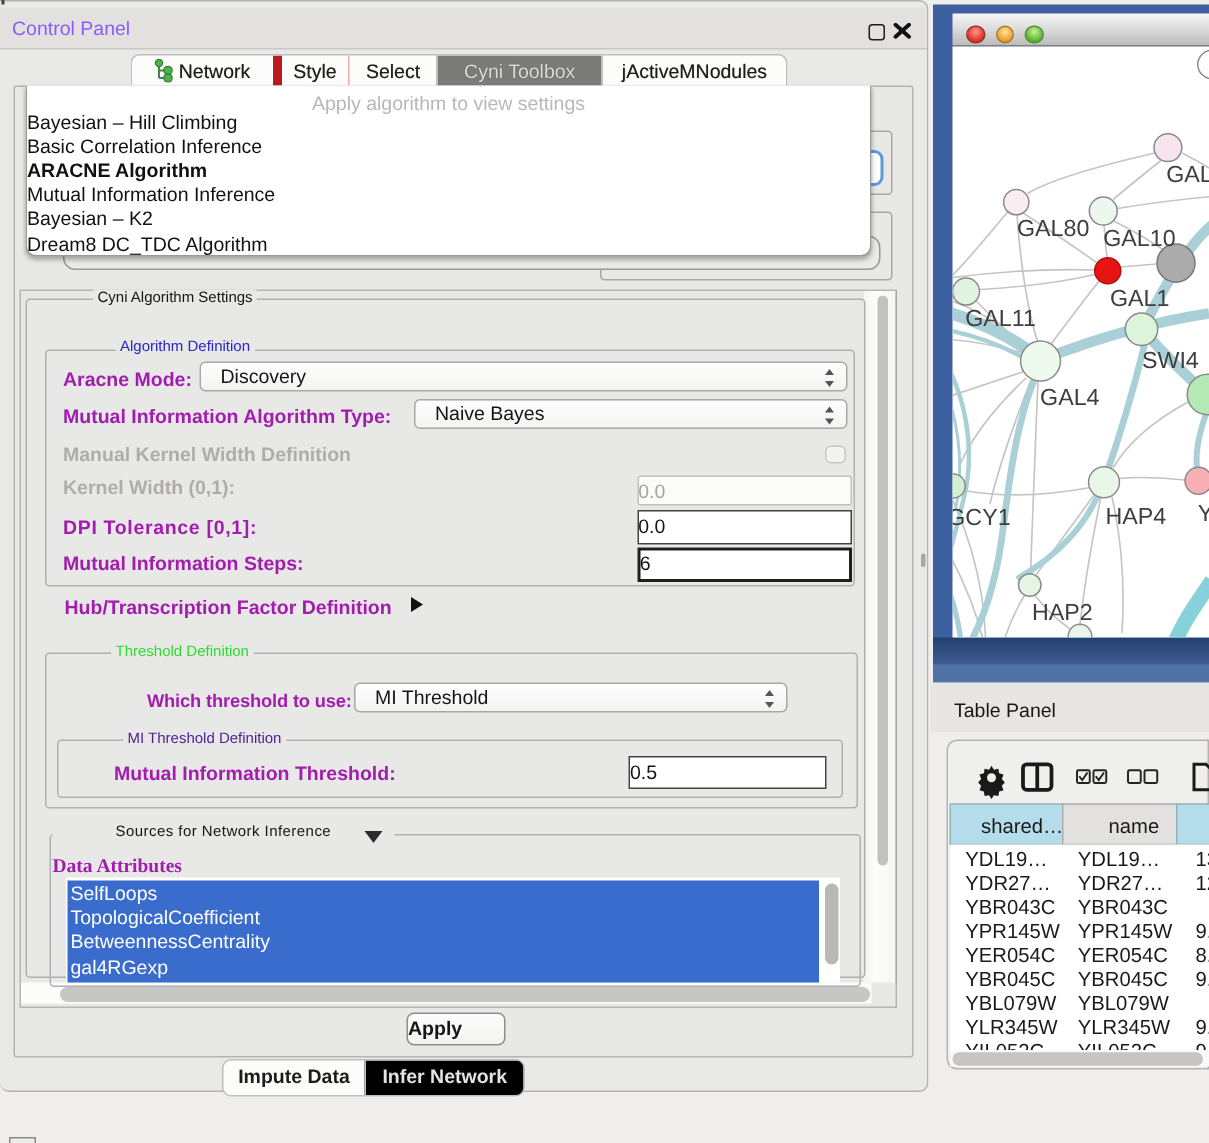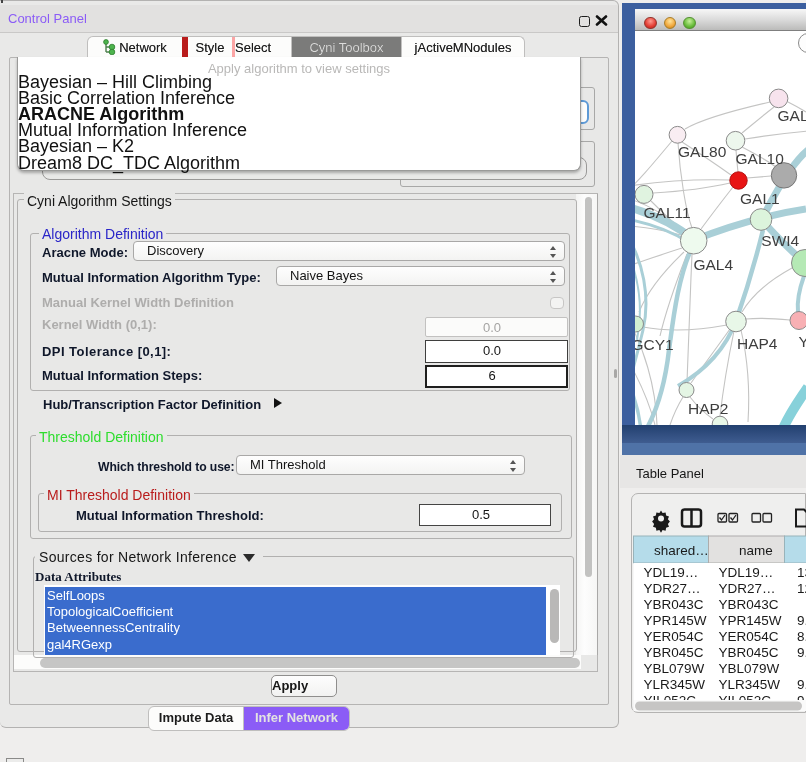--- a/index.html
+++ b/index.html
@@ -1,32 +1,32 @@
 <!DOCTYPE html>
 <html><head>
 <meta charset="utf-8">
 <style>
 html,body{margin:0;padding:0;}
 body{width:806px;height:762px;position:relative;overflow:hidden;background:#efeeed;
   font-family:"Liberation Sans", sans-serif;}
 .abs{position:absolute;}
-.lbl{position:absolute;font-size:13px;font-weight:bold;color:#0f172a;white-space:nowrap;}
+.lbl{position:absolute;font-size:13px;font-weight:bold;color:#a21caf;white-space:nowrap;}
 .dis{color:#aeadac;}
 .combo{position:absolute;border:1px solid #a9a8a7;border-radius:4px;
   background:linear-gradient(#fefefe,#f3f3f2);font-size:13px;color:#141414;
   box-sizing:border-box;height:20px;line-height:18px;padding-left:13px;}
 .carets{position:absolute;right:7px;top:2.5px;width:7px;height:14px;}
 .carets:before{content:"";position:absolute;top:1px;left:0;border-left:3.5px solid transparent;
   border-right:3.5px solid transparent;border-bottom:4.5px solid #555;}
 .carets:after{content:"";position:absolute;bottom:1px;left:0;border-left:3.5px solid transparent;
   border-right:3.5px solid transparent;border-top:4.5px solid #555;}
 .field{position:absolute;box-sizing:border-box;background:#fff;font-size:13px;
-  color:#141414;text-align:center;padding-right:8px;}
+  color:#141414;text-align:left;padding-right:8px;}
 .group{position:absolute;border:1px solid #b1b0af;border-radius:3px;}
-.gtitle{position:absolute;background:#e8e8e7;padding:0 3px;font-size:14px;white-space:nowrap;}
+.gtitle{position:absolute;background:#e8e8e7;padding:0 3px;font-size:10px;white-space:nowrap;margin-left:38px;}
 </style>
 </head>
 <body>
 
 <div class="abs" style="left:0;top:5;width:619px;height:728px;background:#e9e9e8;
   border:1px solid #b3b2b1;border-left:none;box-sizing:border-box;
   border-radius:0 6px 6px 6px;"></div>
 <div class="abs" style="left:1px;top:0;width:2px;height:3px;background:#444;"></div>
 <div class="abs" style="left:0;top:5px;width:618px;height:26.5px;background:#e2e1e0;
   border-bottom:1px solid #c9c8c7;"></div>
@@ -44,38 +44,38 @@
   background:#fcfcfb;font-size:13px;color:#1c1c1c;text-shadow:0 0 0.5px rgba(0,0,0,0.55);">
     <div style="width:94px;text-align:center;line-height:21px;box-sizing:border-box;"><svg width="13" height="16" viewBox="0 0 13 16" style="vertical-align:-3px;margin-right:3px;">
         <line x1="3" y1="3" x2="3" y2="13" stroke="#4d7f4d" stroke-width="1.4"></line>
         <line x1="3" y1="8" x2="8" y2="8" stroke="#4d7f4d" stroke-width="1.4"></line>
         <line x1="3" y1="13" x2="8" y2="13" stroke="#4d7f4d" stroke-width="1.4"></line>
         <circle cx="3" cy="3" r="2.4" fill="#4db44d" stroke="#2d7d2d" stroke-width="0.8"></circle>
         <circle cx="9" cy="8" r="2.8" fill="#4db44d" stroke="#2d7d2d" stroke-width="0.8"></circle>
         <circle cx="9" cy="13" r="2.8" fill="#4db44d" stroke="#2d7d2d" stroke-width="0.8"></circle>
       </svg>Network</div>
     <div style="width:50px;text-align:center;line-height:21px;box-sizing:border-box;border-left:6px solid #b91c1c;">Style</div>
-    <div style="width:59px;text-align:left;line-height:21px;box-sizing:border-box;border-left:3px solid #fca5a5;">Select</div>
+    <div style="width:59px;text-align:center;line-height:21px;box-sizing:border-box;border-left:1px solid #fca5a5;">Select</div>
     <div style="width:110px;text-align:center;line-height:21px;box-sizing:border-box;border-left:1px solid #c2c1c0;background:#7b7b7a;color:#dddddc;">Cyni Toolbox</div>
     <div style="width:123px;text-align:center;line-height:21px;box-sizing:border-box;border-left:1px solid #c2c1c0;">jActiveMNodules</div>
   </div>
 
 <div class="abs" style="left:9px;top:57px;width:600px;height:648px;border:1px solid #b5b4b3;
   background:#e8e8e7;box-sizing:border-box;border-radius:2px;"></div>
 
 <div class="abs" style="left:400px;top:87px;width:195px;height:43px;border:1px solid #a8a8a7;border-radius:3px;box-sizing:border-box;"></div>
 <div class="abs" style="left:545px;top:100px;width:44px;height:24px;border:2.5px solid #5e9ad6;border-radius:6px;background:#fdfdfc;box-sizing:border-box;"></div>
 <div class="abs" style="left:400px;top:141px;width:195px;height:46px;border:1px solid #a8a8a7;border-radius:3px;box-sizing:border-box;"></div>
 <div class="abs" style="left:42px;top:157px;width:545px;height:23px;border:1px solid #9a9998;border-radius:8px;background:#e9e9e8;box-sizing:border-box;"></div>
 
 <div class="abs" style="left:17px;top:57px;width:564px;height:114px;background:#fff;
   border:1px solid #9a9a99;border-top:none;border-radius:0 0 7px 7px;box-sizing:border-box;
   box-shadow:0 2px 3px rgba(0,0,0,0.28);"></div>
 <div class="abs" style="left:17px;top:61px;width:564px;text-align:center;font-size:13px;color:#b9b8b7;">Apply algorithm to view settings</div>
-<div id="popuplist" class="abs" style="left:18px;top:73.5px;font-size:18px;color:#111;line-height:16.2px;">Bayesian – Hill Climbing<br>Basic Correlation Inference<br><b>ARACNE Algorithm</b><br>Mutual Information Inference<br>Bayesian – K2<br>Dream8 DC_TDC Algorithm</div>
+<div id="popuplist" class="abs" style="left:18px;top:73.5px;font-size:13px;color:#111;line-height:16.2px;">Bayesian – Hill Climbing<br>Basic Correlation Inference<br><b>ARACNE Algorithm</b><br>Mutual Information Inference<br>Bayesian – K2<br>Dream8 DC_TDC Algorithm</div>
 
 <div class="abs" style="left:13px;top:193px;width:585px;height:479px;border:1px solid #b6b5b4;box-sizing:border-box;"></div>
 <div class="abs" style="left:576px;top:194px;width:22px;height:461px;background:linear-gradient(90deg,#f4f4f3,#fdfdfd 40%,#f6f6f5);border-right:1.5px solid #a9a8a7;box-sizing:border-box;"></div>
 <div class="abs" style="left:585px;top:197px;width:7px;height:380px;background:#c2c2c1;border-radius:4px;"></div>
 <div class="abs" style="left:14px;top:655px;width:567px;height:14px;background:#fcfcfb;"></div>
 <div class="abs" style="left:40px;top:658px;width:540px;height:10px;background:#c6c6c5;border-radius:5px;"></div>
 
 <div class="group" style="left:17px;top:199px;width:558px;height:451px;"></div>
 <div class="gtitle" style="left:24px;top:193px;color:#161616;">Cyni Algorithm Settings</div>
 
@@ -96,21 +96,21 @@
 <div class="field" style="left:424.5px;top:365px;width:143px;height:22.5px;border:2px solid #1f1f1e;line-height:18.5px;">6</div>
 
 <div class="lbl" style="left:43px;top:397px;font-size:13px;">Hub/Transcription Factor Definition</div>
 <div class="abs" style="left:274px;top:398px;width:0;height:0;border-top:5.5px solid transparent;border-bottom:5.5px solid transparent;border-left:8px solid #111;"></div>
 
 <div class="group" style="left:30px;top:435px;width:540px;height:102px;"></div>
 <div class="gtitle" style="left:36px;top:429px;color:#2ddd2d;">Threshold Definition</div>
 <div class="lbl" style="left:98px;top:459.5px;font-size:12.2px;letter-spacing:-0.1px;">Which threshold to use:</div>
 <div class="combo" style="left:236px;top:455px;width:289px;">MI Threshold<span class="carets"></span></div>
 <div class="group" style="left:38px;top:493px;width:522px;height:37px;"></div>
-<div class="gtitle" style="left:44px;top:487px;color:#b91c1c;">MI Threshold Definition</div>
+<div class="gtitle" style="left:44px;top:487px;color:#4c1d95;">MI Threshold Definition</div>
 <div class="lbl" style="left:48px;top:508px;padding-left:28px;">Mutual Information Threshold:</div>
 <div class="field" style="left:419px;top:504px;width:132px;height:22px;border:1.5px solid #454544;line-height:19px;">0.5</div>
 
 <div class="group" style="left:33px;top:556px;width:539px;height:100px;"></div>
 <div class="abs" style="left:35px;top:550px;width:228px;height:12px;background:#e8e8e7;"></div>
 <div class="gtitle" style="left:36px;top:549px;color:#161616;background:none;letter-spacing:0.3px;">Sources for Network Inference</div>
 <div class="abs" style="left:243px;top:553.5px;width:0;height:0;border-left:6.5px solid transparent;border-right:6.5px solid transparent;border-top:8px solid #2b2b2b;"></div>
 <div class="lbl" style="left:35px;top:569px;font-size:13px;font-family:Liberation Serif, serif;">Data Attributes</div>
 <div class="abs" style="left:44px;top:585px;width:516px;height:70px;background:#fff;"></div>
 <div class="abs" style="left:45px;top:587px;width:501px;height:68px;background:#3a6ccd;"></div>
@@ -118,21 +118,21 @@
 <div class="abs" style="left:549.5px;top:589px;width:9px;height:54px;background:#b9b8b7;border-radius:5px;"></div>
 
 <div class="abs" style="left:271px;top:675px;width:66px;height:22px;background:linear-gradient(#fdfdfd,#f2f2f1);
   border:1px solid #8f8e8d;border-radius:5px;box-sizing:border-box;text-align:left;
   font-size:13px;font-weight:bold;color:#161616;line-height:20px;">Apply</div>
 
 <div id="bottabs" class="abs" style="left:148px;top:706px;height:23px;display:flex;
   border:1px solid #bfbebd;border-radius:6px;overflow:hidden;background:#fcfcfb;
   font-size:13px;font-weight:bold;color:#1c1c1c;">
     <div style="width:94px;text-align:center;line-height:22px;box-sizing:border-box;">Impute Data</div>
-    <div style="width:106px;text-align:center;line-height:22px;box-sizing:border-box;border-left:1px solid #c2c1c0;background:#8b5cf6;color:#e3e3e2;">Infer Network</div>
+    <div style="width:106px;text-align:center;line-height:22px;box-sizing:border-box;border-left:1px solid #c2c1c0;background:#000000;color:#e3e3e2;">Infer Network</div>
   </div>
 
 <div class="abs" style="left:613.5px;top:369px;width:3.5px;height:9px;background:#a8a7a6;border-radius:2px;"></div>
 
 <div class="abs" style="left:5.5px;top:757.5px;width:18px;height:10px;border:1.6px solid #8a8a89;background:#ececeb;box-sizing:border-box;"></div>
 
 <div class="abs" style="left:622px;top:3px;width:184px;height:452px;background:#3c5f9f;"></div>
 <div class="abs" style="left:622px;top:425px;width:184px;height:18px;background:linear-gradient(#22406f,#3f5c90);"></div>
 <div class="abs" style="left:622px;top:443px;width:184px;height:12px;background:#4f72a7;"></div>
 <div class="abs" style="left:634.5px;top:9px;width:171.5px;height:21.5px;

